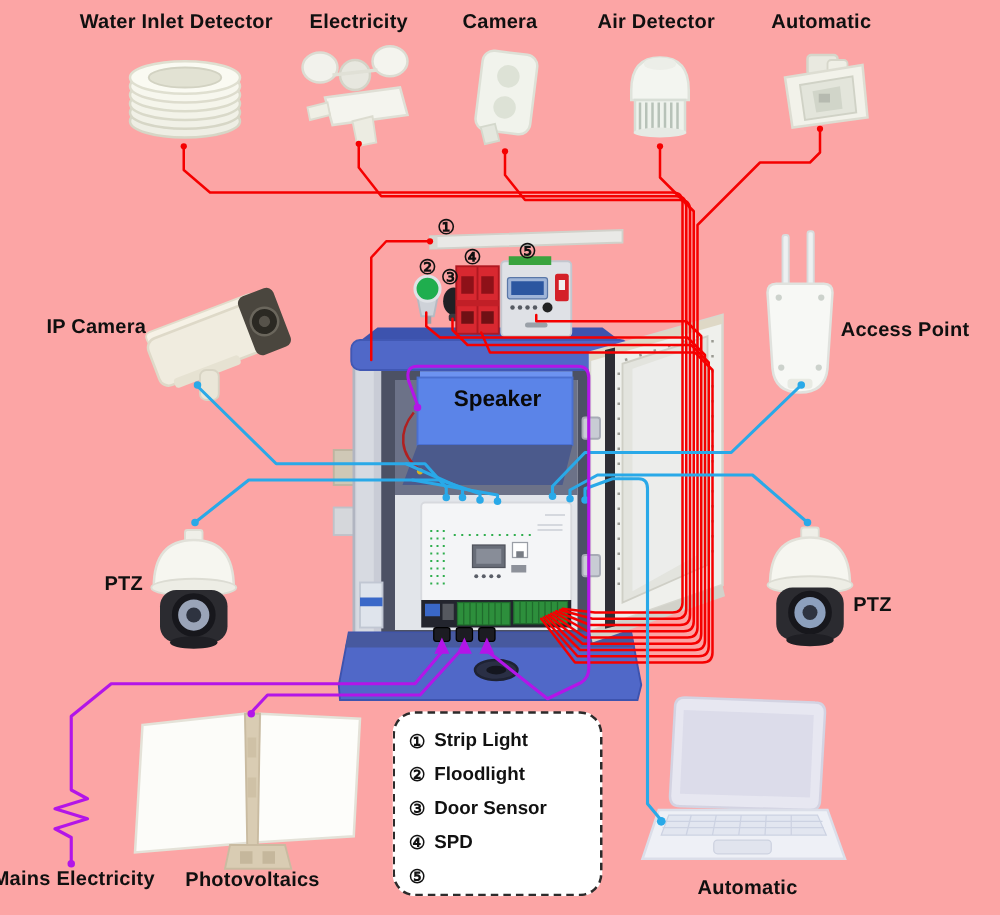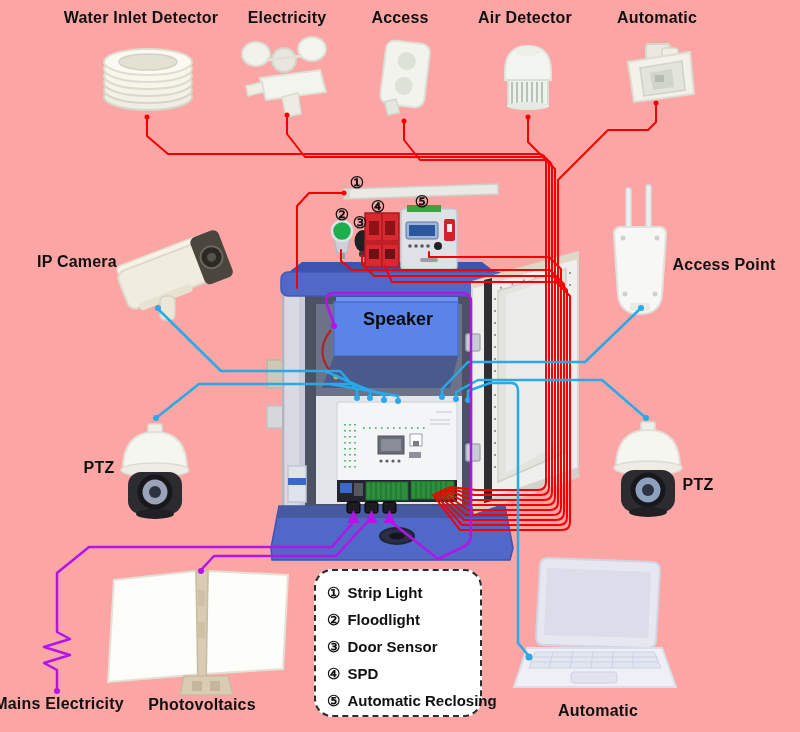--- a/index.html
+++ b/index.html
@@ -345,21 +345,21 @@
         <circle cx="57" cy="691" r="3"></circle>
         <circle cx="201" cy="571" r="3"></circle>
     <polygon points="347.5,523 359.5,523 353.5,510"></polygon>
     <polygon points="365.5,523 377.5,523 371.5,510"></polygon>
     <polygon points="383.5,523 395.5,523 389.5,510"></polygon>
   </g>
 </svg>
 
 <div class="lbl" style="left:141px;top:9px">Water Inlet Detector</div>
 <div class="lbl" style="left:287px;top:9px">Electricity</div>
-<div class="lbl" style="left:400px;top:9px">Access</div>
+<div class="lbl" style="left:400px;top:9px">Camera</div>
 <div class="lbl" style="left:525px;top:9px">Air Detector</div>
 <div class="lbl" style="left:657px;top:9px">Automatic</div>
 <div class="lbl" style="left:77px;top:253px">IP Camera</div>
 <div class="lbl" style="left:724px;top:256px">Access Point</div>
 <div class="lbl" style="left:99px;top:459px">PTZ</div>
 <div class="lbl" style="left:698px;top:476px">PTZ</div>
 <div class="lbl" style="left:59px;top:695px">Mains Electricity</div>
 <div class="lbl" style="left:202px;top:696px">Photovoltaics</div>
 <div class="lbl" style="left:598px;top:702px">Automatic</div>
 
@@ -383,17 +383,16 @@
   <div class="legend-row">
     <span>③</span>
     <span>Door Sensor</span>
   </div>
   <div class="legend-row">
     <span>④</span>
     <span>SPD</span>
   </div>
   <div class="legend-row">
     <span>⑤</span>
-    <span>Automatic Reclosing</span>
   </div>
 </div>
 
 </div>
 
 </body></html>

